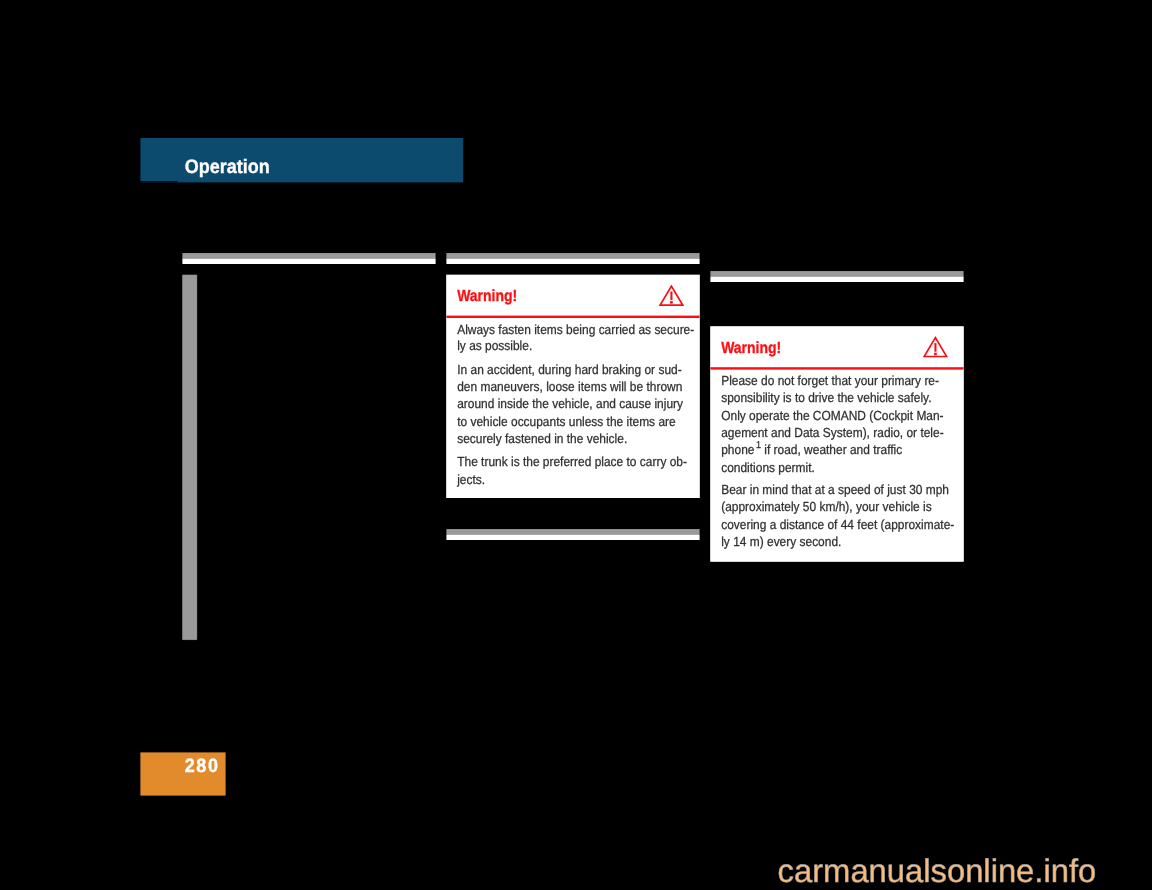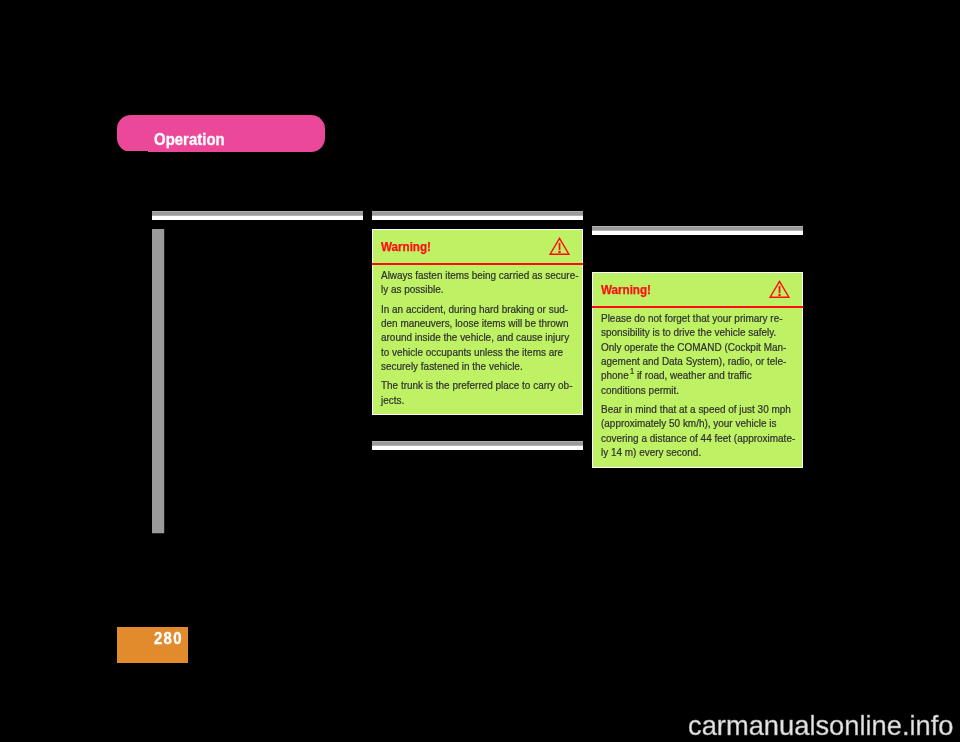--- a/index.html
+++ b/index.html
@@ -19,24 +19,23 @@
     font-family: "Liberation Sans", sans-serif;
     -webkit-font-smoothing: antialiased;
     will-change: transform;
   }
 
   
   .chapter-tab {
     position: absolute;
     left: 117px;
     top: 115px;
-    width: 208px;
+    width: 269px;
     height: 36.6px;
-    background: #ec4899;
-    border-radius: 14px;
+    background: #0c4a6e;
   }
   .chapter-tab-notch {
     position: absolute;
     left: 0;
     bottom: 0;
     width: 31px;
     height: 0.9px;
     background: #000000;
   }
   .chapter-tab-label {
@@ -95,21 +94,21 @@
     top: 229px;
     width: 11.6px;
     height: 303.5px;
     box-shadow: 0.35px 0 0 rgba(154,154,154,0.6), 0 0.4px 0 rgba(154,154,154,0.6);
     background: #9A9A9A;
   }
 
   
   .warnbox {
     position: absolute;
-    background: #bef264;
+    background: #ffffff;
     box-sizing: border-box;
     border: 1px solid #FDFDFD;
   }
   .warn-title {
     position: absolute;
     left: 8px;
     color: #FF0D12;
     -webkit-text-stroke: 0.25px #FF0D12;
     font-size: 13.4px;
     font-weight: bold;
@@ -141,23 +140,23 @@
     white-space: pre;
     transform: scaleX(0.905);
     transform-origin: 0 0;
   }
   .warn-body .para { margin-bottom: 5px; }
   .warn-body .para:last-child { margin-bottom: 0; }
   .sup { font-size: 8.3px; line-height: 0; position: relative; top: -5.2px; margin-left: 1.4px; }
 
   .watermark {
     position: absolute;
-    left: 688px;
+    left: 648px;
     top: 712px;
-    color: #e5e5e5;
+    color: #fdba74;
     font-size: 27.3px;
     line-height: 27px;
     letter-spacing: 0px;
     -webkit-text-stroke: 0.5px #A2A2A2;
     will-change: transform;
   }
 </style>
 </head>
 <body>
 

